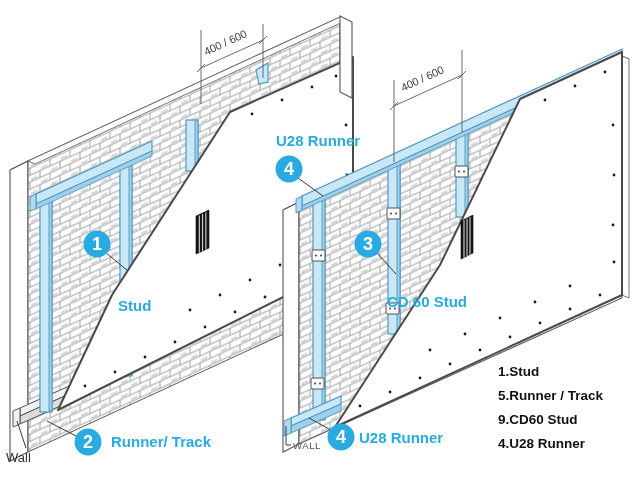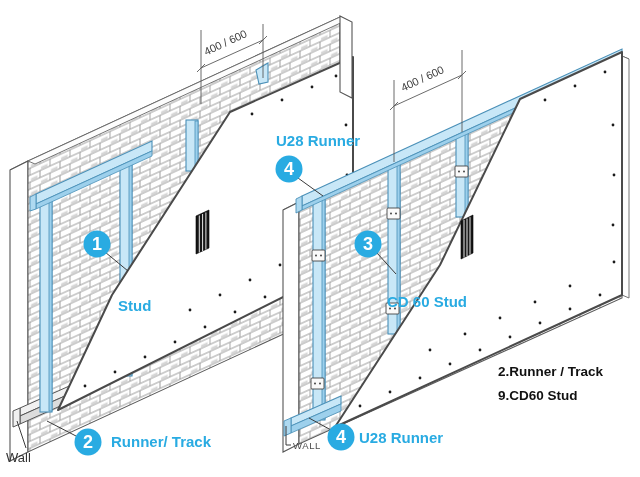--- a/index.html
+++ b/index.html
@@ -255,16 +255,18 @@
     <text class="cyanlabel" x="359" y="443">U28 Runner</text>
 
     <line class="leader" x1="26" y1="448" x2="17" y2="421"></line>
     <text class="walltext" x="6" y="462">Wall</text>
     <polyline class="leader" points="286,426 286,445 291,445"></polyline>
     <text class="walltextsm" x="293" y="449">WALL</text>
   </g>
 </svg>
 
 <div class="legend">
-  <div>2.Runner / Track</div>
+  <div>1.Stud</div>
+  <div>5.Runner / Track</div>
   <div>9.CD60 Stud</div>
+  <div>4.U28 Runner</div>
 </div>
 </div>
 
 </body></html>

